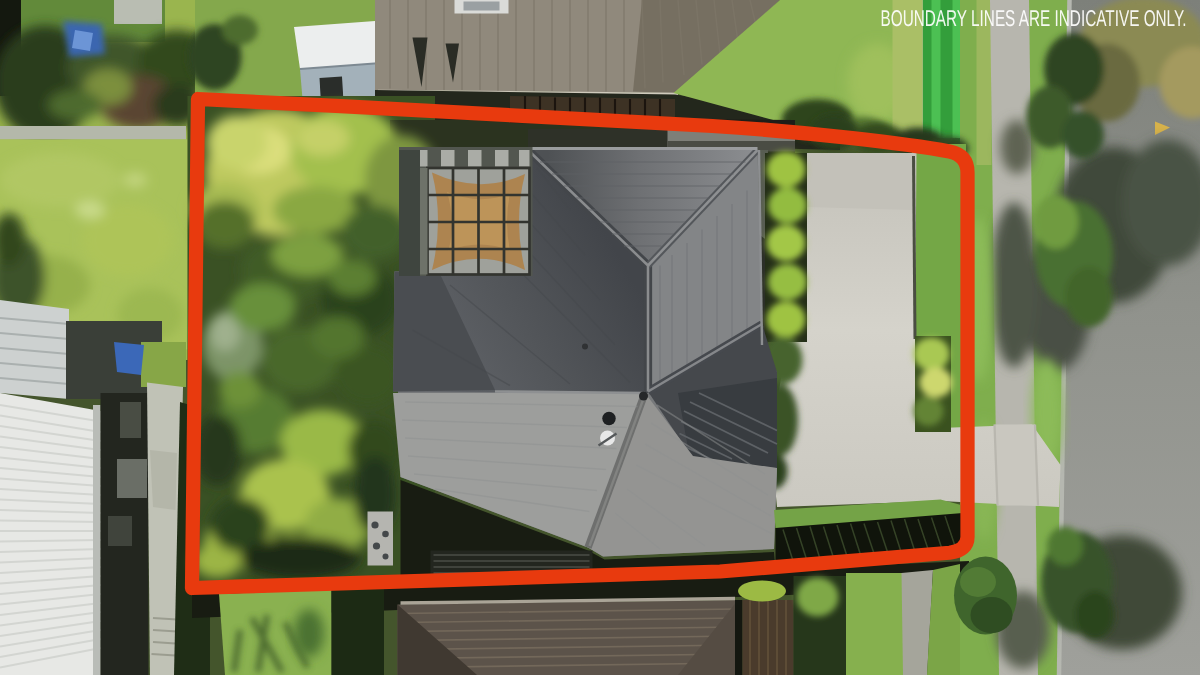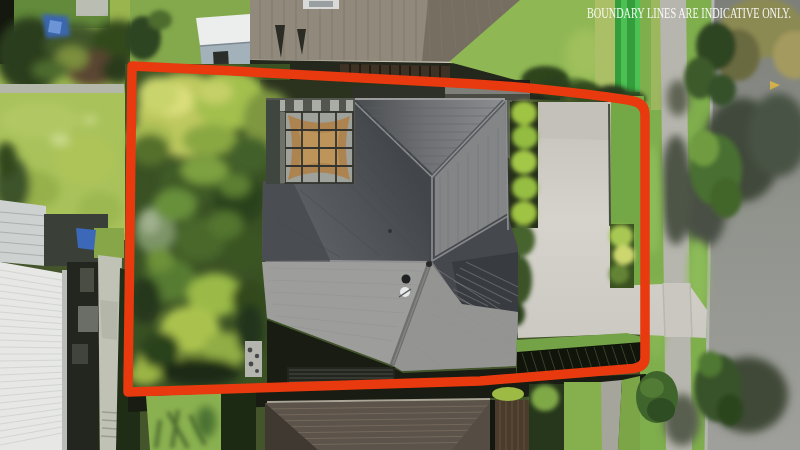--- a/index.html
+++ b/index.html
@@ -1,16 +1,16 @@
 <!DOCTYPE html>
 <html><head>
 <meta charset="utf-8">
 <style>
 html,body{margin:0;padding:0;background:#000;}
-#stage{width:800px;height:450px;position:relative;overflow:hidden;font-family:Liberation Serif, serif;}
+#stage{width:800px;height:450px;position:relative;overflow:hidden;font-family:Liberation Sans, sans-serif;}
 </style>
 </head>
 <body>
 <div id="stage">
 <svg width="800" height="450" viewBox="0 0 800 450" xmlns="http://www.w3.org/2000/svg">
 <defs>
 <filter id="b2" x="-20%" y="-20%" width="140%" height="140%">
           <feGaussianBlur stdDeviation="2"></feGaussianBlur>
         </filter>
 <filter id="b4" x="-30%" y="-30%" width="160%" height="160%">

